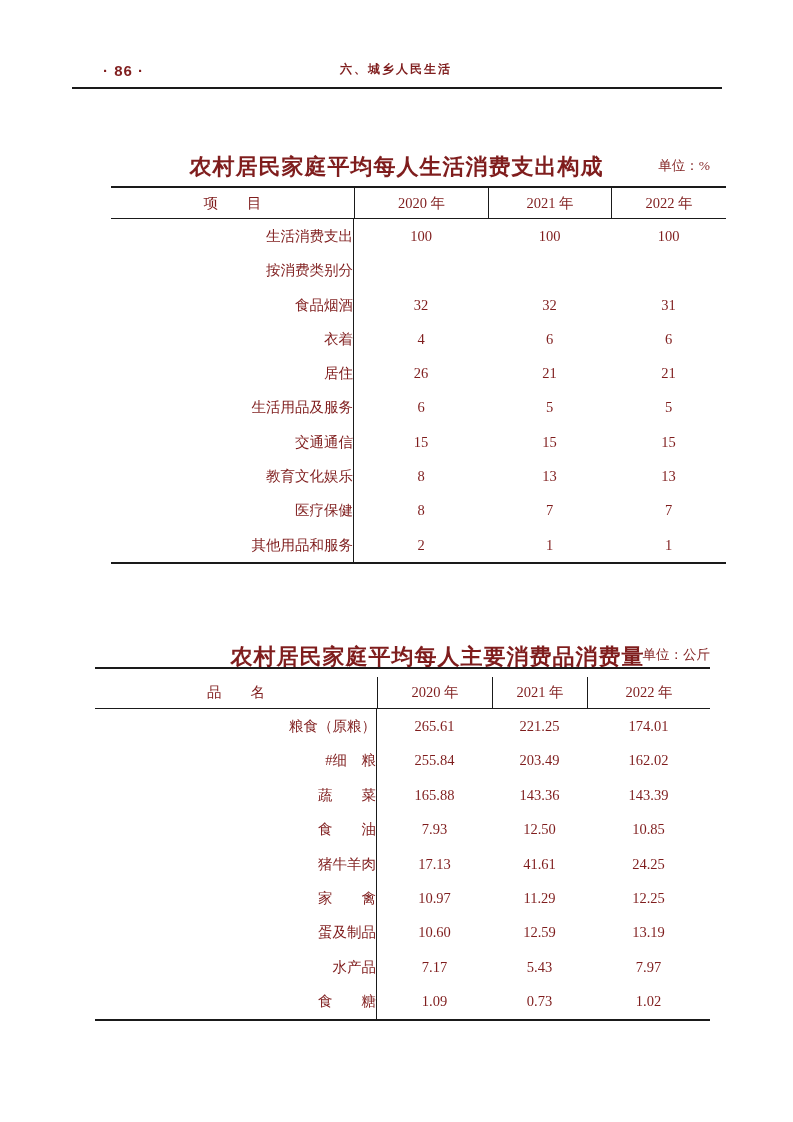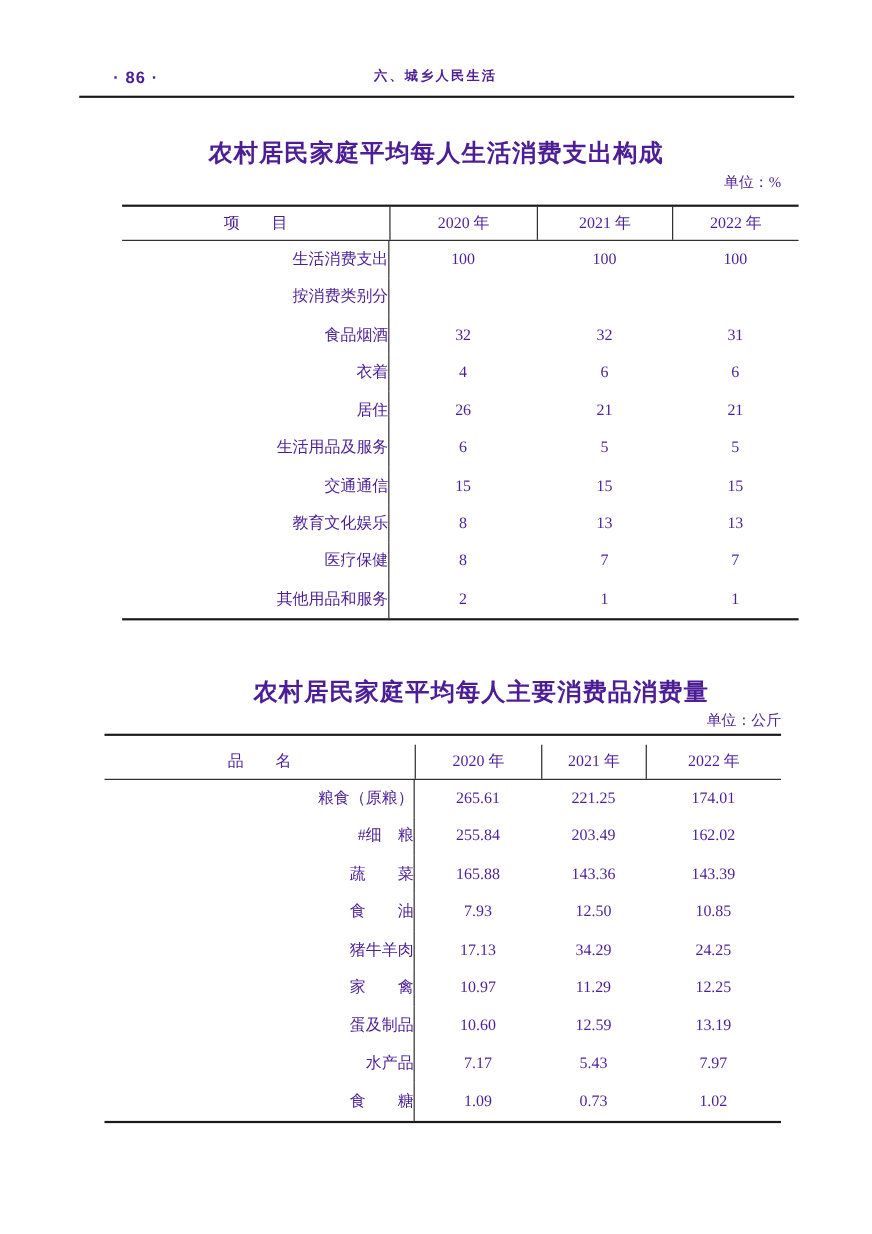--- a/index.html
+++ b/index.html
@@ -1,18 +1,18 @@
 <!DOCTYPE html>
 <html><head>
 <meta charset="utf-8">
 <style>
   html,body{margin:0;padding:0;background:#e8e8e8;}
   .page{
     position:relative; width:793px; height:1122px; margin:0 auto;
-    background:#ffffff; color:#4c1d95;
+    background:#ffffff; color:#7f1d1d;
     font-family:"Liberation Serif","DejaVu Serif",serif;
     overflow:hidden;
   }
   
   .pageno{
     position:absolute; left:103px; top:62px;
     font-size:15px; font-family:"Liberation Sans","DejaVu Sans",sans-serif;
     font-weight:700; letter-spacing:1px;
   }
   .section-title{
@@ -20,21 +20,21 @@
     font-size:12px; font-family:"Liberation Sans","DejaVu Sans",sans-serif;
     font-weight:700; letter-spacing:2px;
   }
   .header-rule{
     position:absolute; left:72px; top:87px; width:650px; height:2px;
     background:#1a1a1a;
   }
   
   .tbl-title{
     position:absolute; left:0; width:100%;
-    text-align:center; font-size:22px; font-weight:700; letter-spacing:1px;
+    text-align:center; font-size:22px; font-weight:700; letter-spacing:1px;margin-top:28px;
   }
   .tbl-title.pos1{top:124px;}
   .tbl-title.pos2{top:614px;padding-left:41px;}
   .unit-line{
     position:absolute; left:95px; width:615px; text-align:right;
     font-size:13.5px;
   }
   .unit-line.pos1{top:157px;}
   .unit-line.pos2{top:646px;}
 
@@ -185,21 +185,21 @@
         </div>
         <div class="trow">
           <div class="c0 ind0">食　　油</div>
           <div class="c1">7.93</div>
           <div class="c2">12.50</div>
           <div class="c3">10.85</div>
         </div>
         <div class="trow">
           <div class="c0 ind0">猪牛羊肉</div>
           <div class="c1">17.13</div>
-          <div class="c2">34.29</div>
+          <div class="c2">41.61</div>
           <div class="c3">24.25</div>
         </div>
         <div class="trow">
           <div class="c0 ind0">家　　禽</div>
           <div class="c1">10.97</div>
           <div class="c2">11.29</div>
           <div class="c3">12.25</div>
         </div>
         <div class="trow">
           <div class="c0 ind0">蛋及制品</div>

